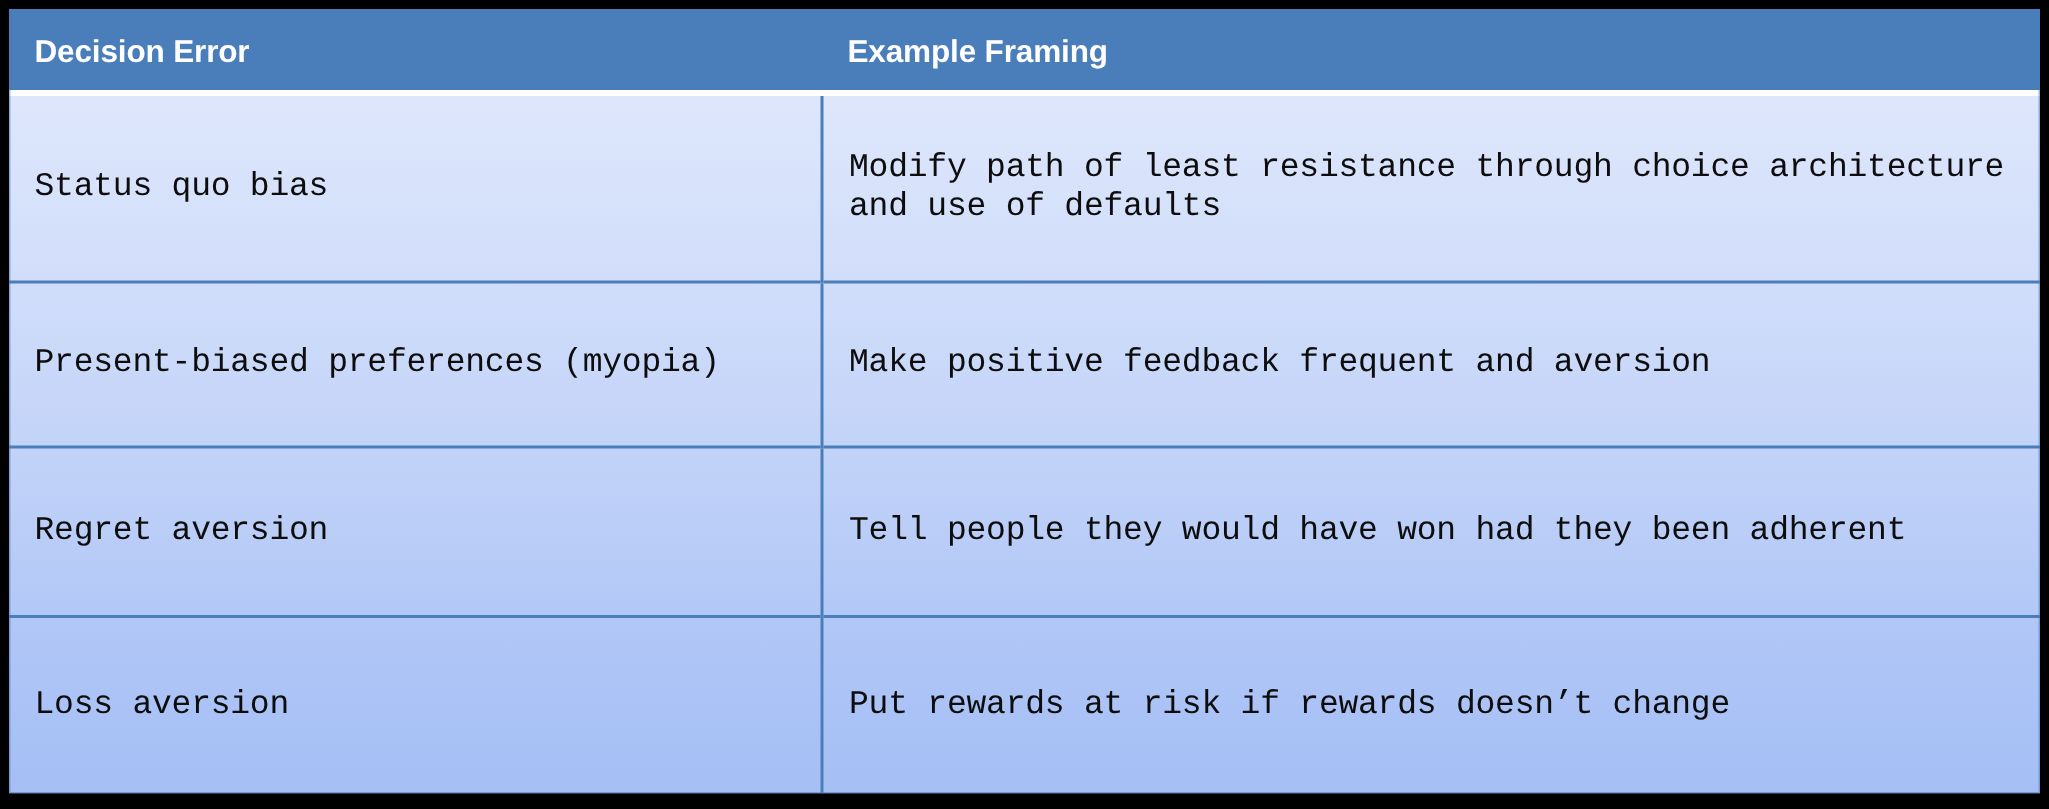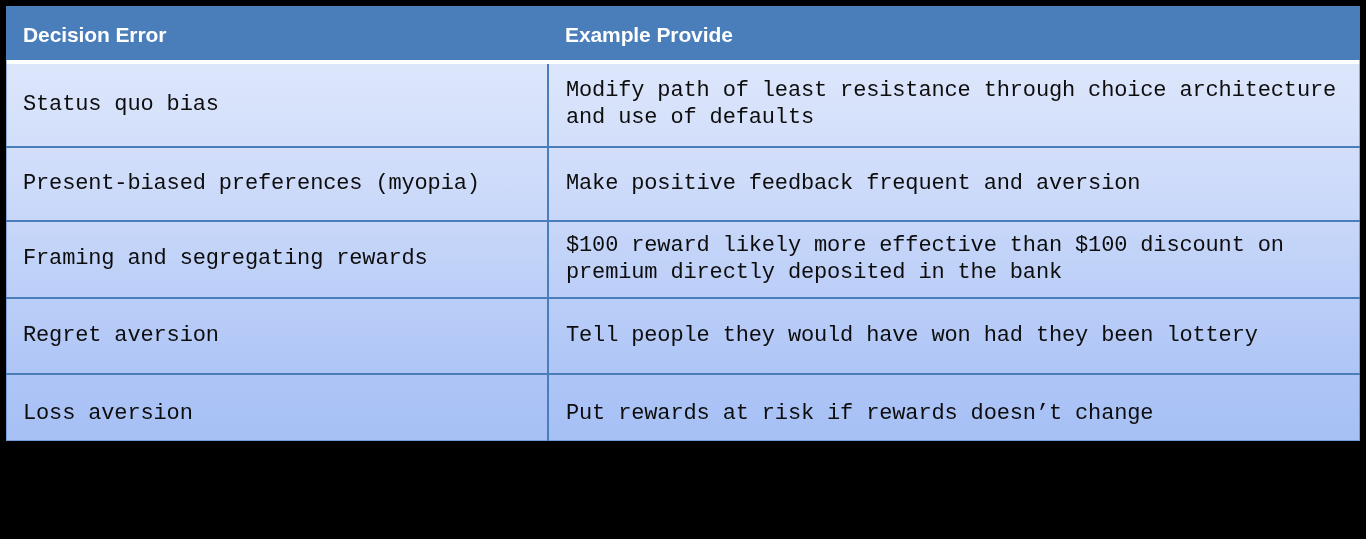--- a/index.html
+++ b/index.html
@@ -23,21 +23,21 @@
     background: #000000;
     box-sizing: border-box;
   }
 
   
   .table-wrap {
     position: absolute;
     left: 6px;
     top: 6px;
     width: 1354px;
-    height: 435px;
+    height: 523px;
     box-sizing: border-box;
     overflow: hidden;
   }
 
   table.ppt-table {
     width: 100%;
     height: 100%;
     border-collapse: collapse;
     table-layout: fixed;
     
@@ -123,39 +123,35 @@
 <div class="slide">
   <div class="table-wrap">
     <table class="ppt-table">
       <colgroup>
         <col class="col-error">
         <col class="col-example">
       </colgroup>
       <thead>
         <tr>
           <th class="header-cell">Decision Error</th>
-          <th class="header-cell">Example Provide</th>
+          <th class="header-cell">Example Framing</th>
         </tr>
       </thead>
       <tbody>
         <tr data-row="0">
           <td class="cell-error">Status quo bias</td>
           <td class="cell-example two-line">Modify path of least resistance through choice architecture and use of defaults</td>
         </tr>
         <tr data-row="1">
           <td class="cell-error">Present-biased preferences (myopia)</td>
           <td class="cell-example">Make positive feedback frequent and aversion</td>
         </tr>
-        <tr data-row="2">
-          <td class="cell-error">Framing and segregating rewards</td>
-          <td class="cell-example two-line">$100 reward likely more effective than $100 discount on premium directly deposited in the bank</td>
-        </tr>
         <tr data-row="4">
           <td class="cell-error">Regret aversion</td>
-          <td class="cell-example">Tell people they would have won had they been lottery</td>
+          <td class="cell-example">Tell people they would have won had they been adherent</td>
         </tr>
         <tr data-row="5">
           <td class="cell-error">Loss aversion</td>
           <td class="cell-example">Put rewards at risk if rewards doesn’t change</td>
         </tr>
       </tbody>
     </table>
   </div>
 </div>
 

